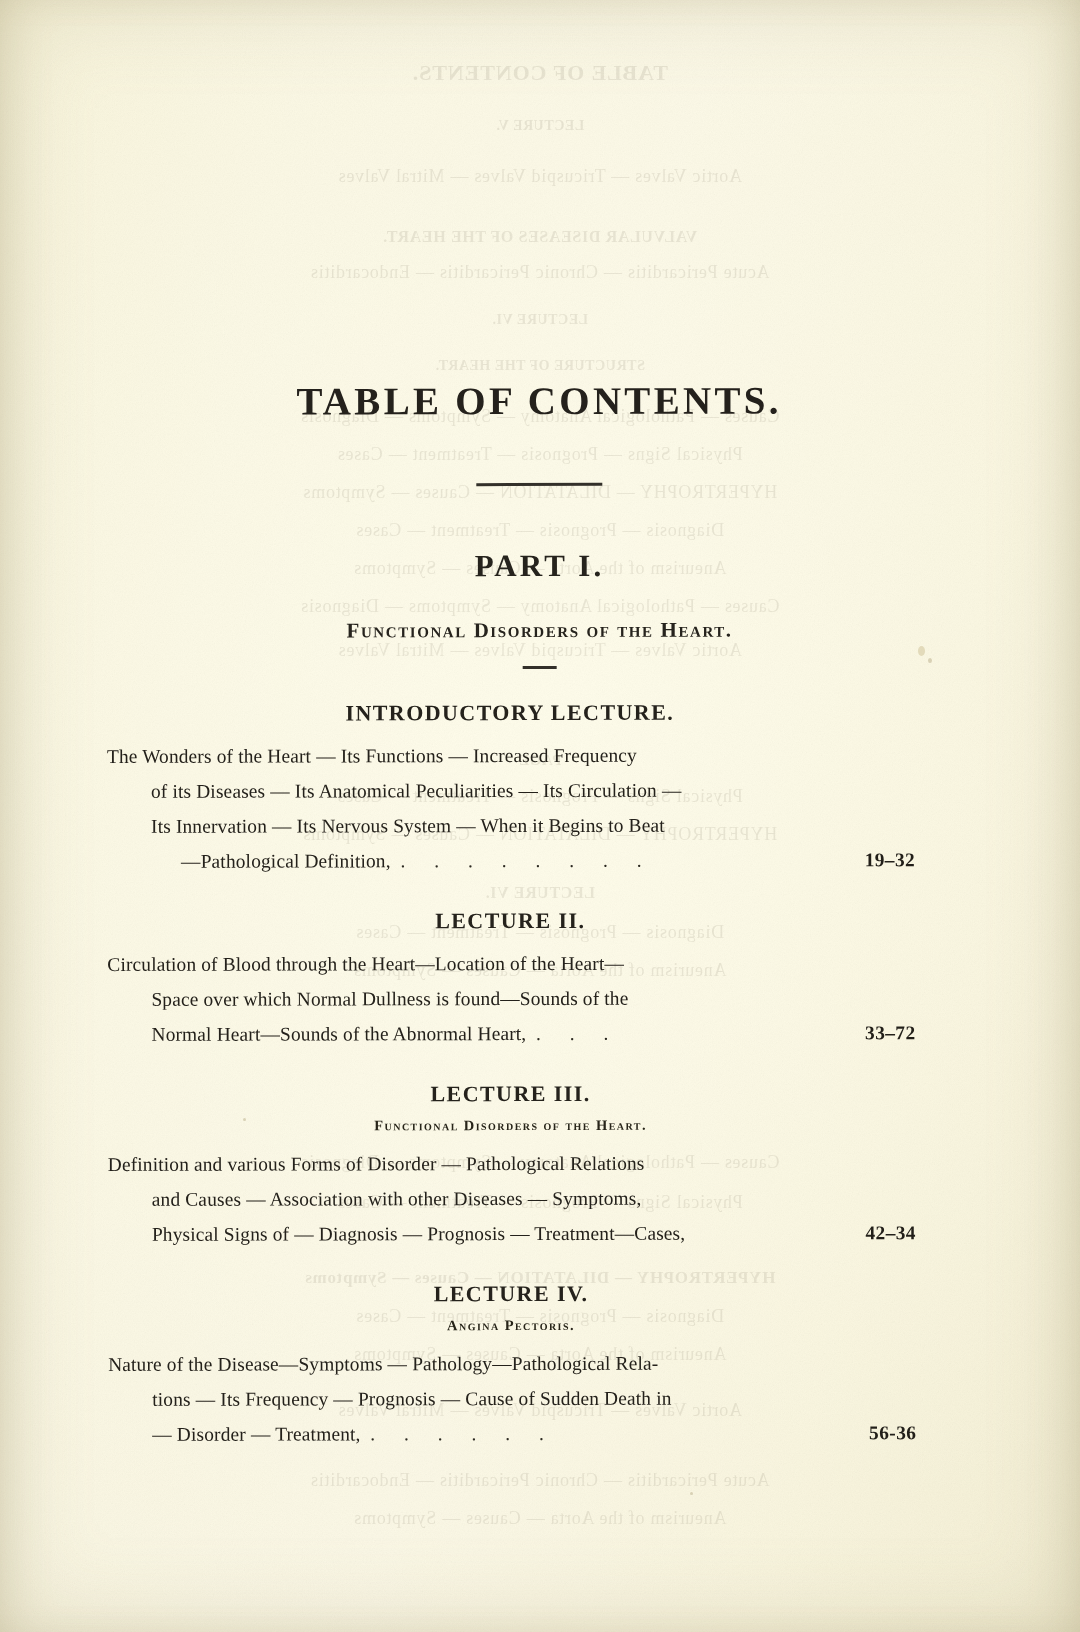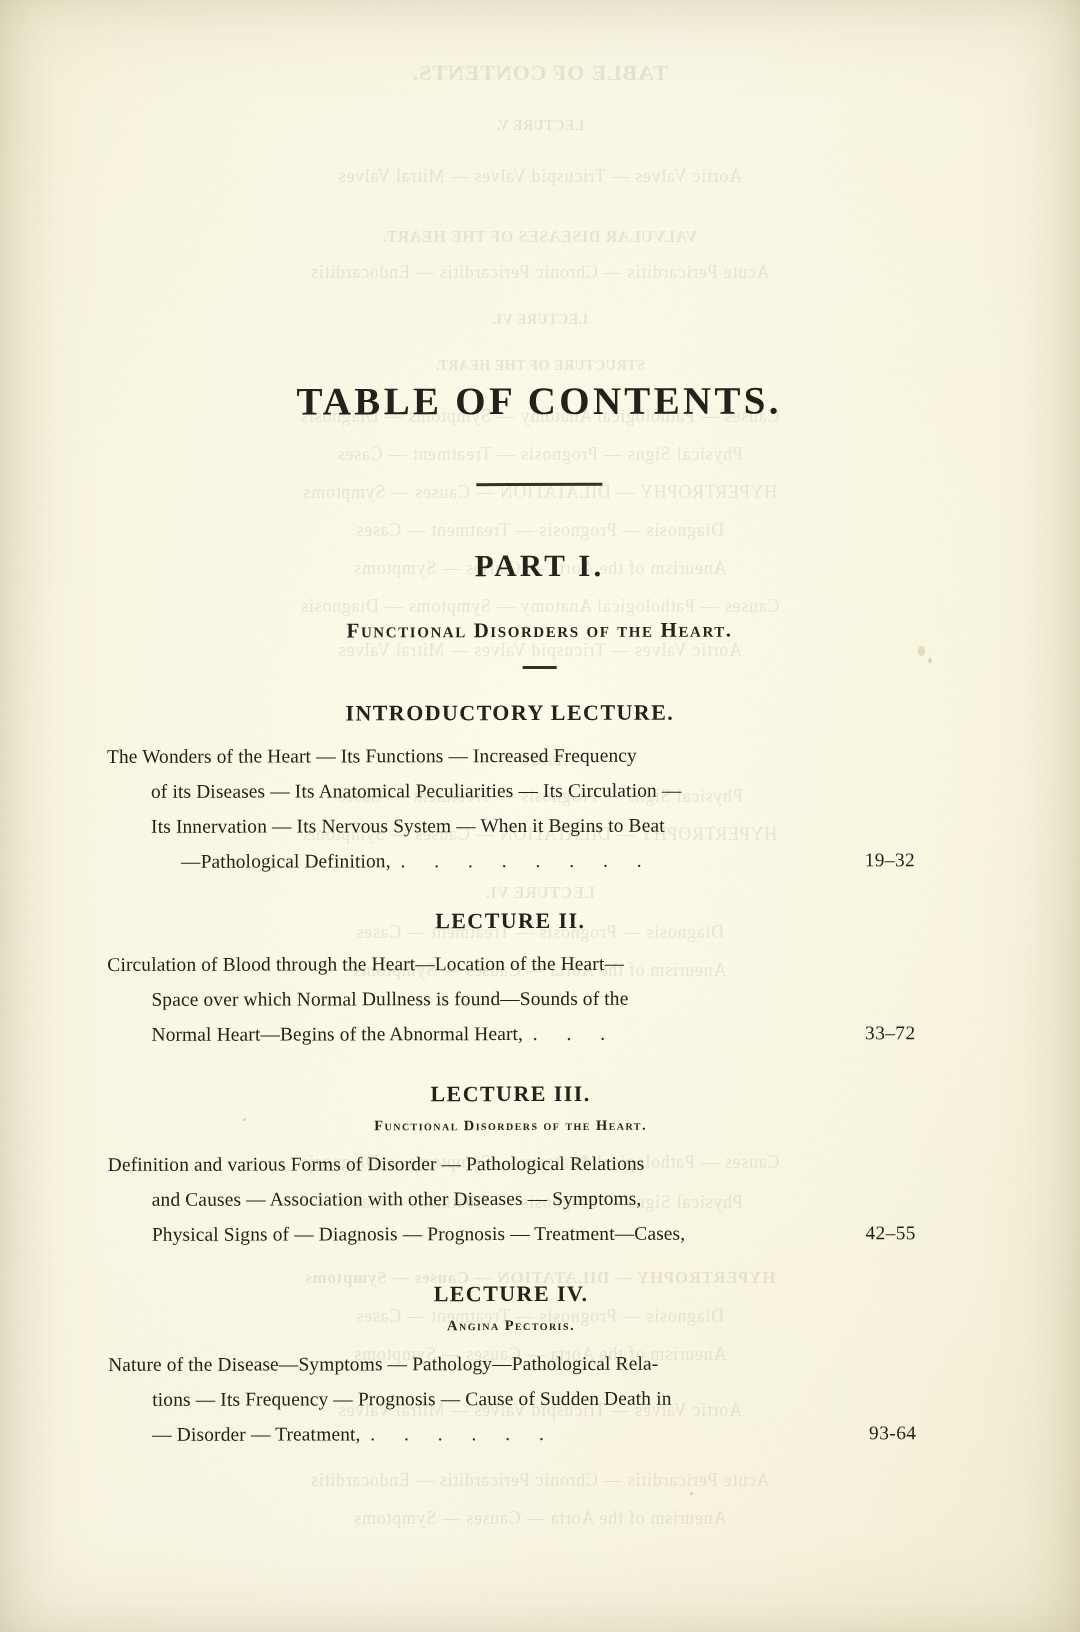--- a/index.html
+++ b/index.html
@@ -168,21 +168,21 @@
 
   .leaders {
     letter-spacing: 0.62em;
     padding-left: 0.5em;
     color: #2b2820;
   }
 
   .pgnum {
     position: absolute;
     right: 0;
-    font-weight: 400;
+    font-weight: 700;
     letter-spacing: 0.02em;
     font-size: 19.4px;
     color: #221f19;
   }
 
   
   #content { transform: rotate(-0.12deg); }
 
   .speck {
     position: absolute;
@@ -261,44 +261,44 @@
         <span>—Pathological Definition,</span><span class="leaders">. . . . . . . .</span>
         <span class="pgnum">19–32</span>
       </span>
     </div>
 
     <div class="lecture-head spaced">LECTURE II.</div>
     <div class="entry">
       <span class="ln l1">Circulation of Blood through the Heart—Location of the Heart—</span>
       <span class="ln l2">Space over which Normal Dullness is found—Sounds of the</span>
       <span class="ln l3">
-        <span>Normal Heart—Begins of the Abnormal Heart,</span><span class="leaders">. . .</span>
+        <span>Normal Heart—Sounds of the Abnormal Heart,</span><span class="leaders">. . .</span>
         <span class="pgnum">33–72</span>
       </span>
     </div>
 
     <div class="lecture-head spaced">LECTURE III.</div>
     <div class="lecture-sub">Functional Disorders of the Heart.</div>
     <div class="entry">
       <span class="ln l1">Definition and various Forms of Disorder — Pathological Relations</span>
       <span class="ln l2">and Causes — Association with other Diseases — Symptoms,</span>
       <span class="ln l3">
         <span>Physical Signs of — Diagnosis — Prognosis — Treatment—Cases,</span><span class="leaders"></span>
-        <span class="pgnum">42–55</span>
+        <span class="pgnum">42–34</span>
       </span>
     </div>
 
     <div class="lecture-head spaced">LECTURE IV.</div>
     <div class="lecture-sub">Angina Pectoris.</div>
     <div class="entry">
       <span class="ln l1">Nature of the Disease—Symptoms — Pathology—Pathological Rela-</span>
       <span class="ln l2">tions — Its Frequency — Prognosis — Cause of Sudden Death in</span>
       <span class="ln l3">
         <span>— Disorder — Treatment,</span><span class="leaders">. . . . . .</span>
-        <span class="pgnum">93-64</span>
+        <span class="pgnum">56-36</span>
       </span>
     </div>
 
   </div>
 </div>
 
 <div class="speck" style="left:918px; top:646px; width:7px; height:10px; background:#cdbf93;"></div>
 <div class="speck" style="left:928px; top:658px; width:4px; height:5px;"></div>
 <div class="speck" style="left:243px; top:1118px; width:3px; height:3px;"></div>
 <div class="speck" style="left:690px; top:1492px; width:3px; height:3px;"></div>

